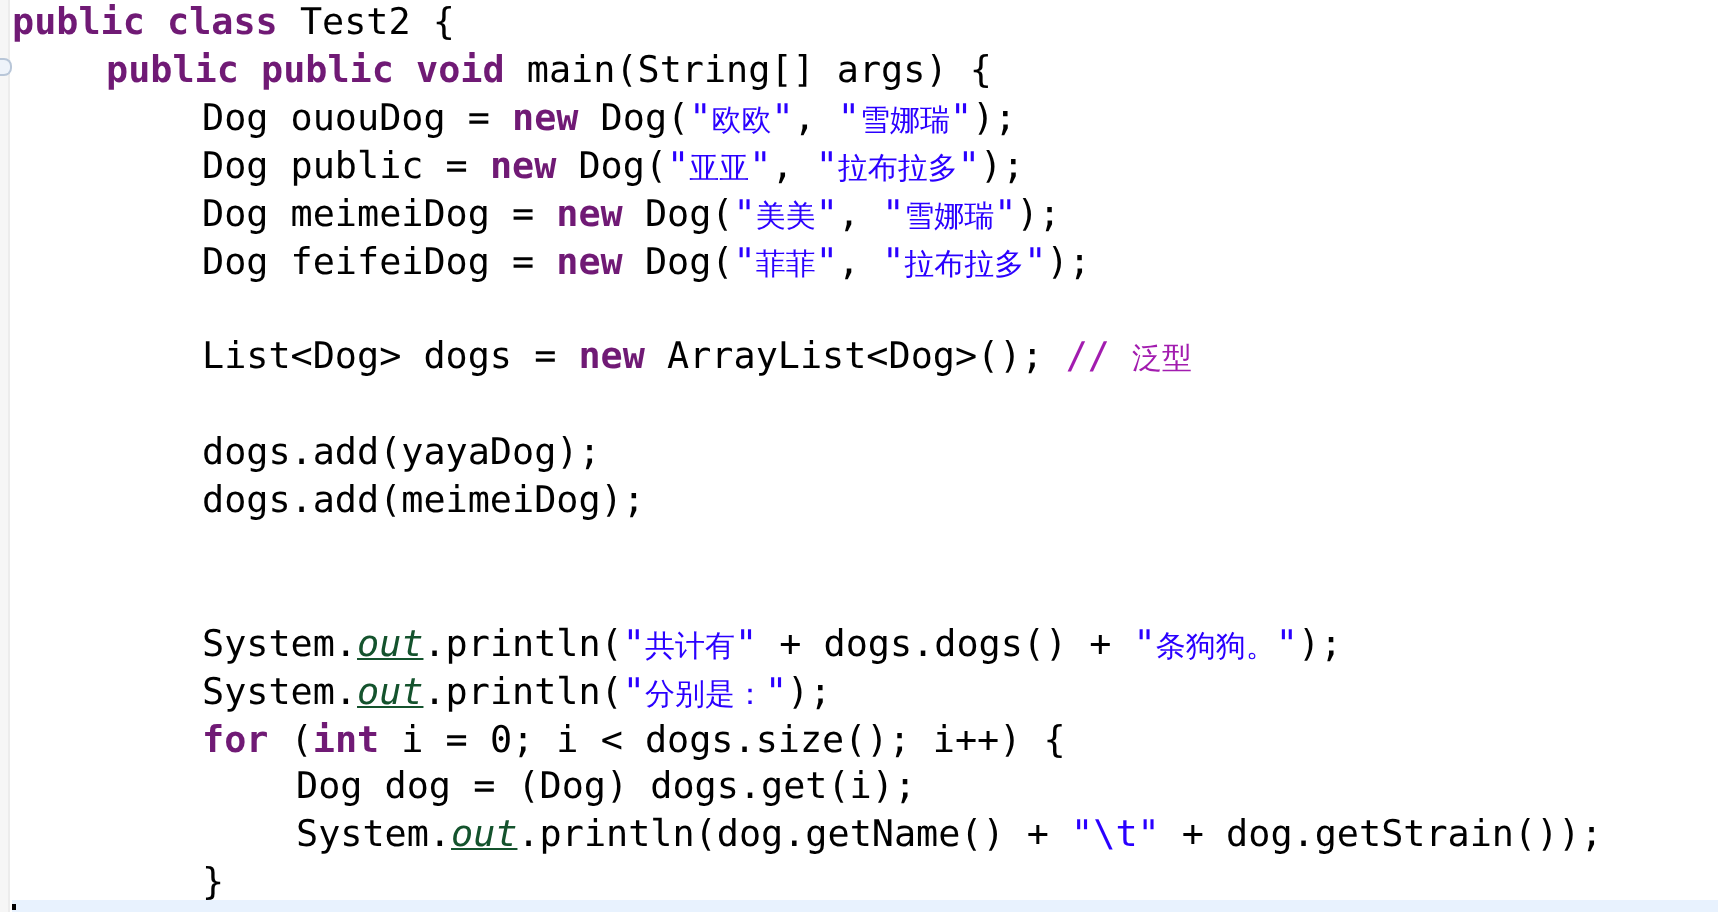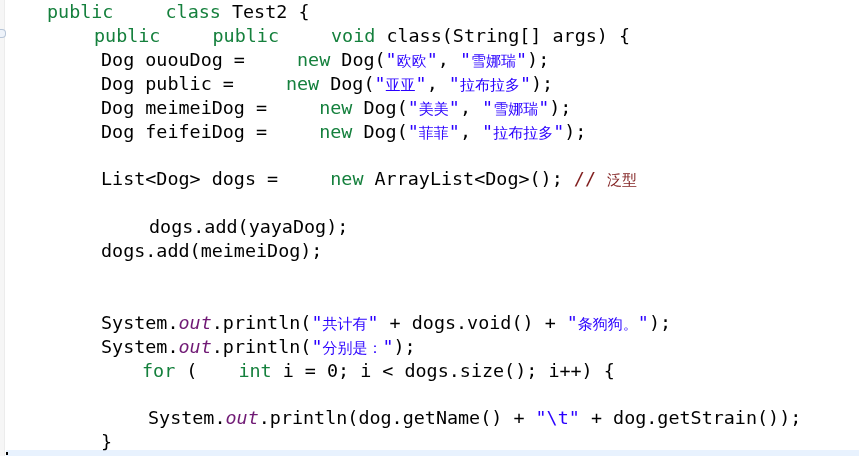--- a/index.html
+++ b/index.html
@@ -25,44 +25,45 @@
     position: absolute; left: 0; height: 24px; line-height: 24px;
     white-space: pre;
   }
   .current-line {
     position: absolute; left: 6px; right: 0; top: 450px; height: 6px;
     background: #e8f2fe;
   }
   .cursor-mark {
     position: absolute; left: 6px; top: 452px; width: 2px; height: 3px; background:#000;
   }
-  .kw { color: #15803d; font-weight: normal; margin-left: 41px; }
+  .kw { color: #701a75; font-weight: bold; }
   .str { color: #2a00ff; }
-  .cmt { color: #7f1d1d; }
-  .fld { color: #701a75; font-style: italic; }
+  .cmt { color: #a21caf; }
+  .fld { color: #14532d; font-style: italic; text-decoration: underline; }
   .cjk { font-family: "DejaVu Sans", sans-serif; font-size: 15px; margin-top: 47px; }
 </style>
 </head>
 <body>
 
 <div class="ruler"></div>
 <div class="fold-marker"></div>
 <div class="current-line"></div>
 <div class="cursor-mark"></div>
 
 <div class="editor" id="editor">
     <div class="line" style="top: 0px; left: 0px;"><span class="kw">public</span><span> </span><span class="kw">class</span><span> Test2 {</span></div>
-    <div class="line" style="top: 23.9px; left: 47px;"><span class="kw">public</span><span> </span><span class="kw">public</span><span> </span><span class="kw">void</span><span> class(String[] args) {</span></div>
+    <div class="line" style="top: 23.9px; left: 47px;"><span class="kw">public</span><span> </span><span class="kw">public</span><span> </span><span class="kw">void</span><span> main(String[] args) {</span></div>
     <div class="line" style="top: 47.8px; left: 95px;"><span>Dog ououDog = </span><span class="kw">new</span><span> Dog(</span><span class="str">"<span class="cjk">欧欧</span>"</span><span>, </span><span class="str">"<span class="cjk">雪娜瑞</span>"</span><span>);</span></div>
     <div class="line" style="top: 71.7px; left: 95px;"><span>Dog public = </span><span class="kw">new</span><span> Dog(</span><span class="str">"<span class="cjk">亚亚</span>"</span><span>, </span><span class="str">"<span class="cjk">拉布拉多</span>"</span><span>);</span></div>
     <div class="line" style="top: 95.6px; left: 95px;"><span>Dog meimeiDog = </span><span class="kw">new</span><span> Dog(</span><span class="str">"<span class="cjk">美美</span>"</span><span>, </span><span class="str">"<span class="cjk">雪娜瑞</span>"</span><span>);</span></div>
     <div class="line" style="top: 119.5px; left: 95px;"><span>Dog feifeiDog = </span><span class="kw">new</span><span> Dog(</span><span class="str">"<span class="cjk">菲菲</span>"</span><span>, </span><span class="str">"<span class="cjk">拉布拉多</span>"</span><span>);</span></div>
     <div class="line" style="top: 143.4px; left: 0px;"></div>
     <div class="line" style="top: 167.3px; left: 95px;"><span>List&lt;Dog&gt; dogs = </span><span class="kw">new</span><span> ArrayList&lt;Dog&gt;(); </span><span class="cmt">// <span class="cjk">泛型</span></span></div>
-    <div class="line" style="top: 215.1px; left: 95px; margin-left: 48px;"><span>dogs.add(yayaDog);</span></div>
+    <div class="line" style="top: 215.1px; left: 95px;"><span>dogs.add(yayaDog);</span></div>
     <div class="line" style="top: 239px; left: 95px;"><span>dogs.add(meimeiDog);</span></div>
     <div class="line" style="top: 286.8px; left: 0px;"></div>
-    <div class="line" style="top: 310.7px; left: 95px;"><span>System.</span><span class="fld">out</span><span>.println(</span><span class="str">"<span class="cjk">共计有</span>"</span><span> + dogs.void() + </span><span class="str">"<span class="cjk">条狗狗。</span>"</span><span>);</span></div>
+    <div class="line" style="top: 310.7px; left: 95px;"><span>System.</span><span class="fld">out</span><span>.println(</span><span class="str">"<span class="cjk">共计有</span>"</span><span> + dogs.dogs() + </span><span class="str">"<span class="cjk">条狗狗。</span>"</span><span>);</span></div>
     <div class="line" style="top: 334.6px; left: 95px;"><span>System.</span><span class="fld">out</span><span>.println(</span><span class="str">"<span class="cjk">分别是：</span>"</span><span>);</span></div>
     <div class="line" style="top: 358.5px; left: 95px;"><span class="kw">for</span><span> (</span><span class="kw">int</span><span> i = 0; i &lt; dogs.size(); i++) {</span></div>
+    <div class="line" style="top: 382.4px; left: 142px;"><span>Dog dog = (Dog) dogs.get(i);</span></div>
     <div class="line" style="top: 406.3px; left: 142px;"><span>System.</span><span class="fld">out</span><span>.println(dog.getName() + </span><span class="str">"\t"</span><span> + dog.getStrain());</span></div>
     <div class="line" style="top: 430.2px; left: 95px;"><span>}</span></div>
   </div>
 
 </body></html>

